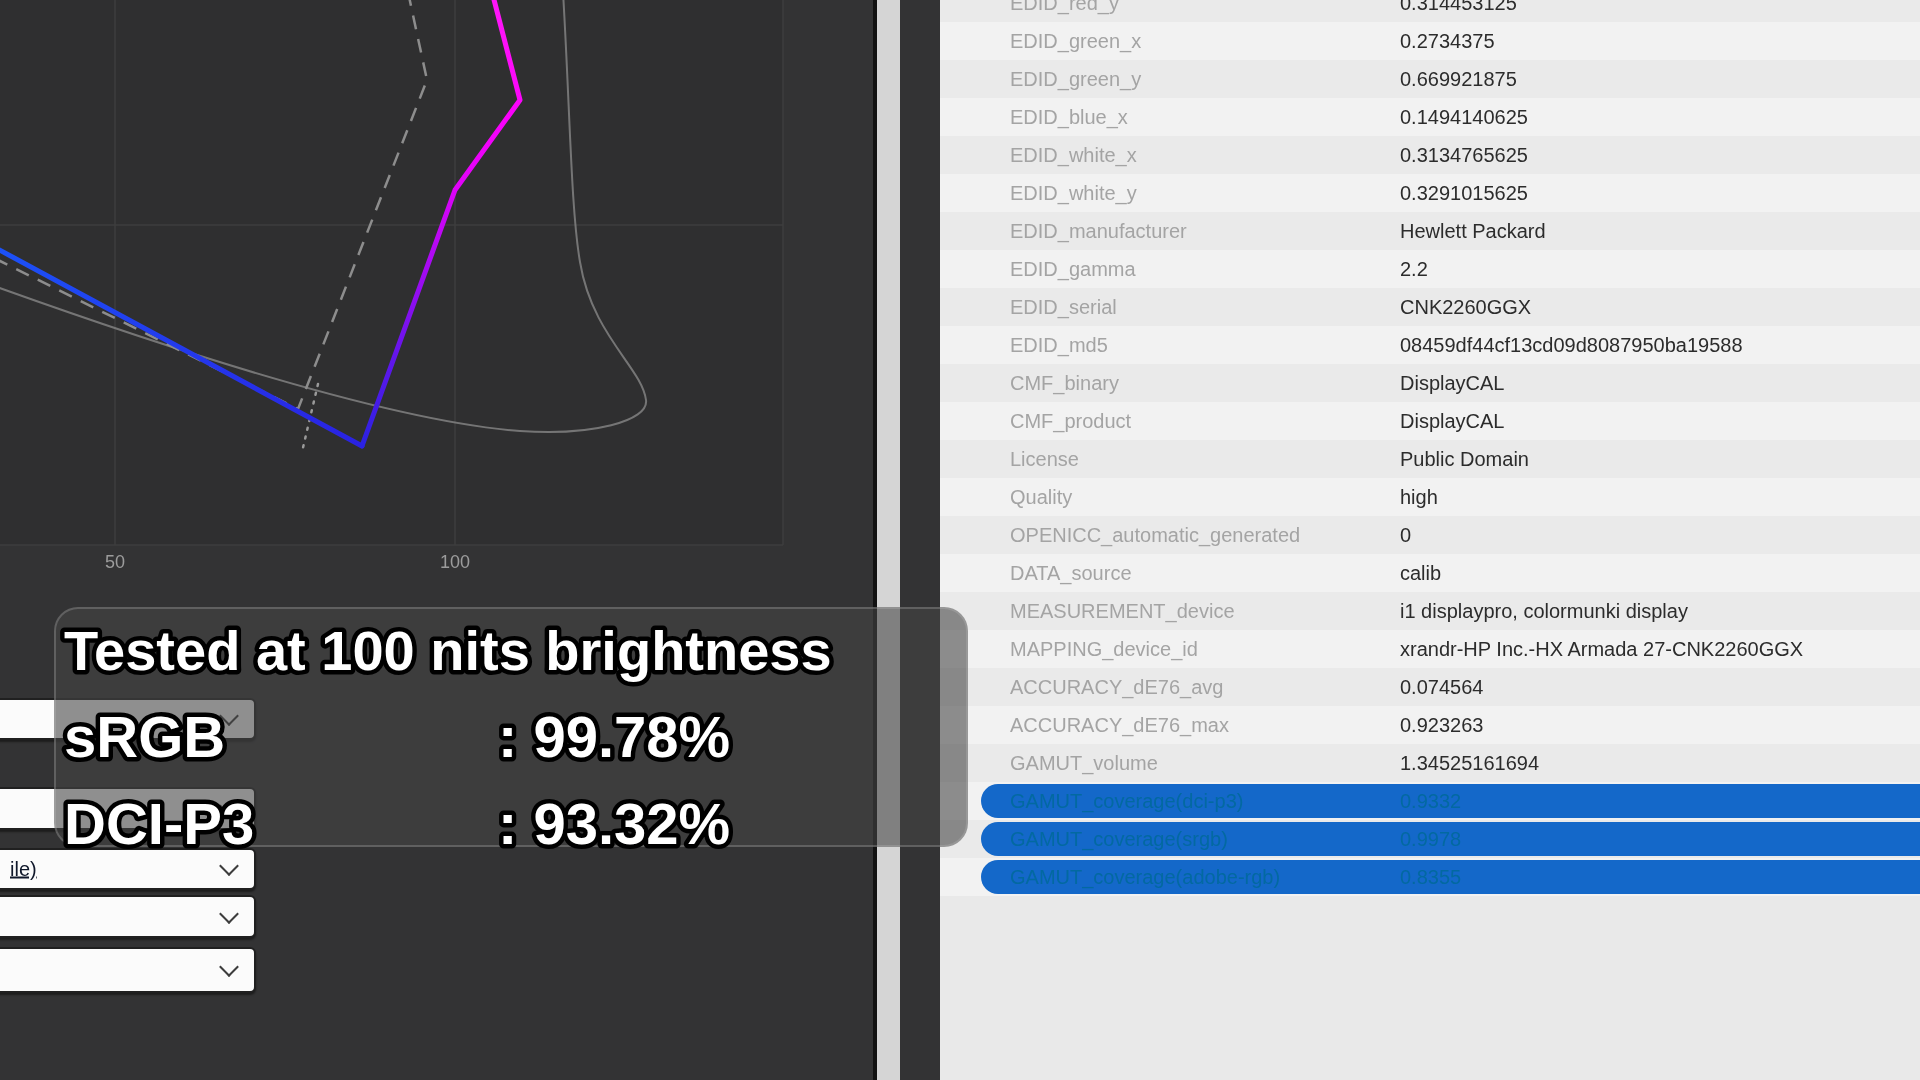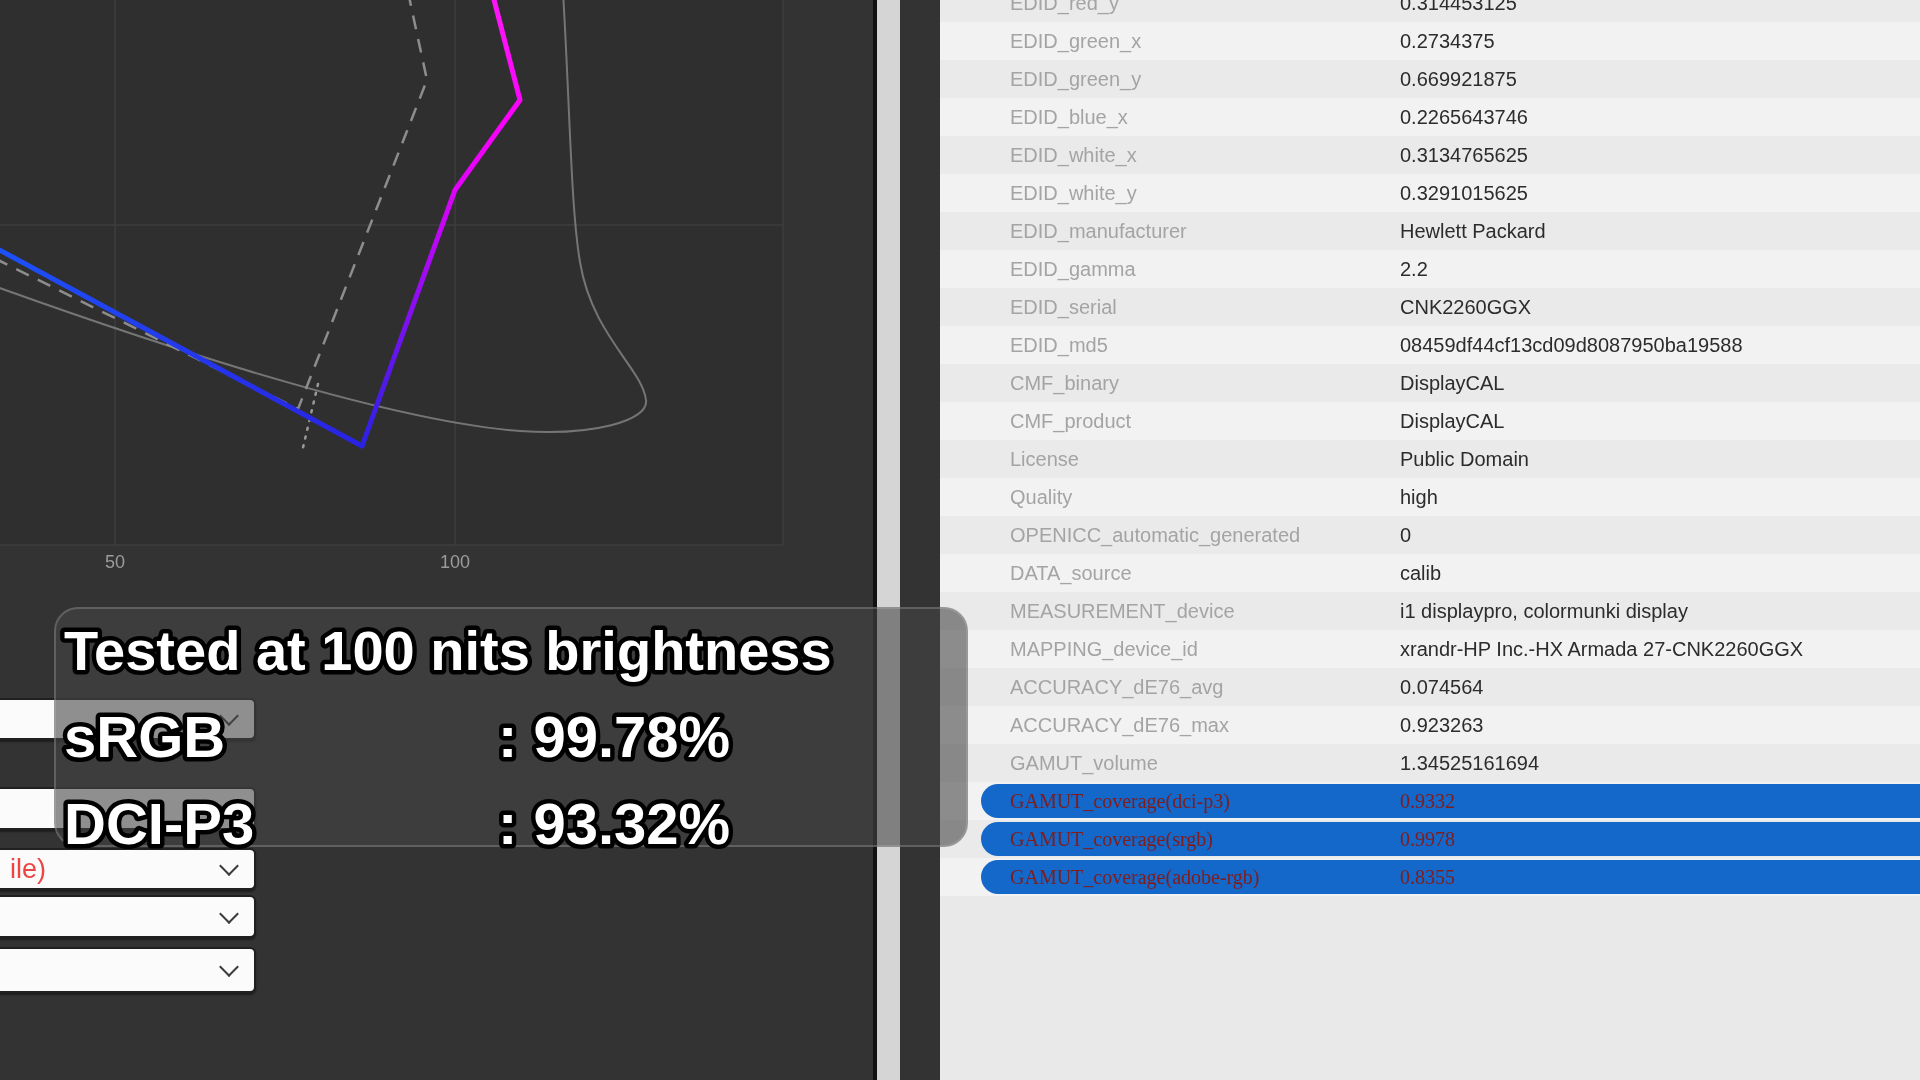--- a/index.html
+++ b/index.html
@@ -17,21 +17,21 @@
     border:2px solid #202020;border-radius:6px;box-sizing:border-box;
     box-shadow:0 2px 2px rgba(0,0,0,.45);
   }
   .field .chev{
     position:absolute;right:18px;top:50%;width:12px;height:12px;
     margin-top:-10px;border-right:2.5px solid #3d3d3d;border-bottom:2.5px solid #3d3d3d;
     transform:rotate(45deg);
   }
   .field .field-text{
     position:absolute;left:68px;top:50%;transform:translateY(-50%);
-    font-size:27px;color:#ef4444;white-space:nowrap;
+    font-size:20px;color:#0f172a;white-space:nowrap;text-decoration:underline;
   }
   #field-1{top:698px;height:42px;}
   #field-2{top:787px;height:43px;}
   #field-3{top:848px;height:42px;}
   #field-4{top:895px;height:43px;}
   #field-5{top:947px;height:46px;}
   
   .divider-line{position:absolute;left:873px;top:0;width:4px;height:1080px;background:#121212;z-index:1;}
   .scroll-strip{position:absolute;left:877px;top:0;width:23px;height:1080px;background:#d5d5d5;z-index:1;}
   
@@ -39,21 +39,21 @@
   .rows{position:absolute;left:0;top:-16px;width:1020px;}
   .row{position:relative;height:38px;font-size:20px;}
   .row:nth-child(odd){background:#eaeaea;}
   .row:nth-child(even){background:#f2f2f2;}
   .row-label{position:absolute;left:70px;top:0;line-height:38px;color:#a4a4a4;white-space:nowrap;}
   .row-value{position:absolute;left:460px;top:0;line-height:38px;color:#2c2c2c;white-space:nowrap;}
   .row.hl::before{
     content:'';position:absolute;left:41px;right:0;top:2px;bottom:2px;
     background:#1468c9;border-radius:17px 0 0 17px;
   }
-  .row.hl .row-label,.row.hl .row-value{color:#7f1d1d;z-index:2;font-family:Liberation Serif, serif;}
+  .row.hl .row-label,.row.hl .row-value{color:#0369a1;z-index:2;}
   
   .overlay-box{
     position:absolute;left:54px;top:607px;width:914px;height:240px;
     background:rgba(68,68,68,.59);border:2px solid rgba(190,190,190,.28);
     border-radius:24px;box-sizing:border-box;z-index:10;
   }
   .overlay-text-svg{position:absolute;left:0;top:0;z-index:11;pointer-events:none;}
   .overlay-text-svg text{
     font-family:"Liberation Sans","DejaVu Sans",sans-serif;font-weight:bold;
     fill:#ffffff;stroke:#000000;stroke-width:9px;stroke-linejoin:round;
@@ -134,21 +134,21 @@
       <div class="row">
     <span class="row-label">EDID_green_x</span>
     <span class="row-value">0.2734375</span>
   </div>
       <div class="row">
     <span class="row-label">EDID_green_y</span>
     <span class="row-value">0.669921875</span>
   </div>
       <div class="row">
     <span class="row-label">EDID_blue_x</span>
-    <span class="row-value">0.2265643746</span>
+    <span class="row-value">0.1494140625</span>
   </div>
       <div class="row">
     <span class="row-label">EDID_white_x</span>
     <span class="row-value">0.3134765625</span>
   </div>
       <div class="row">
     <span class="row-label">EDID_white_y</span>
     <span class="row-value">0.3291015625</span>
   </div>
       <div class="row">

